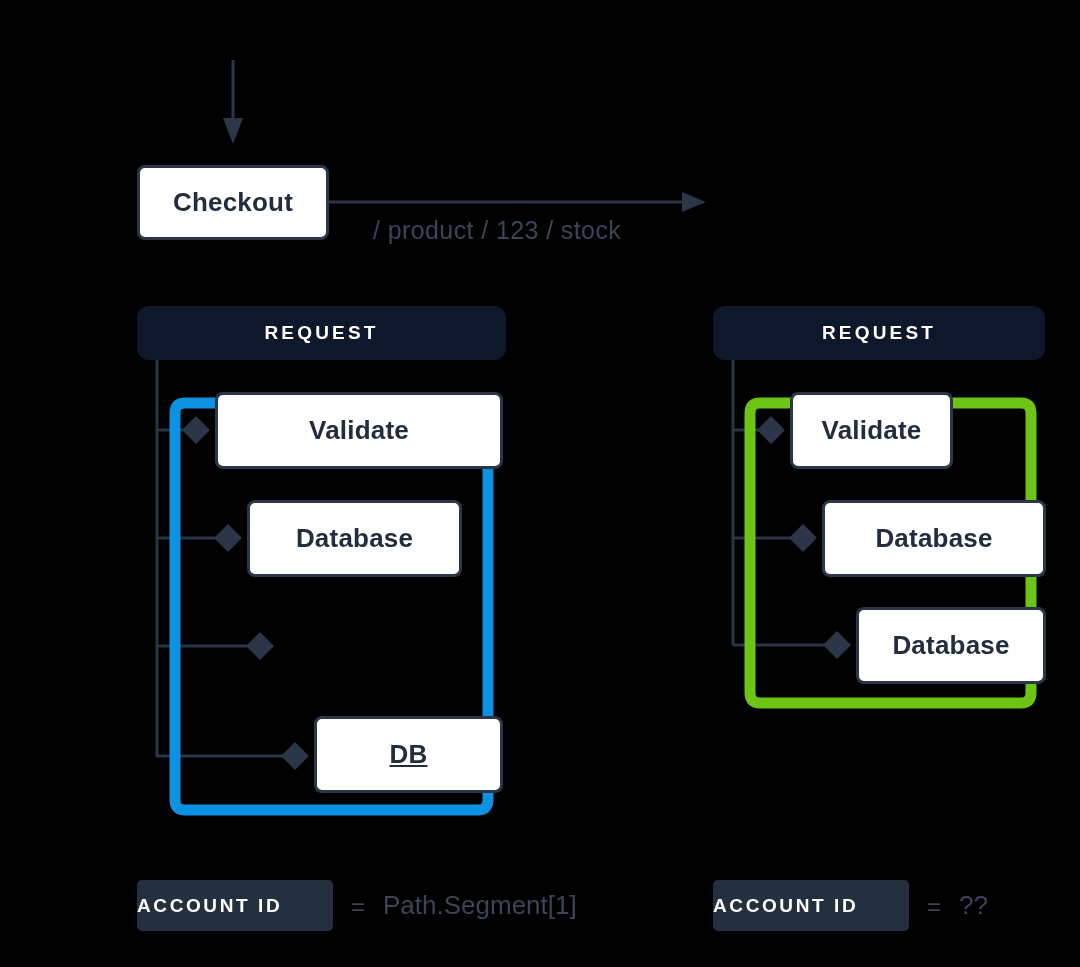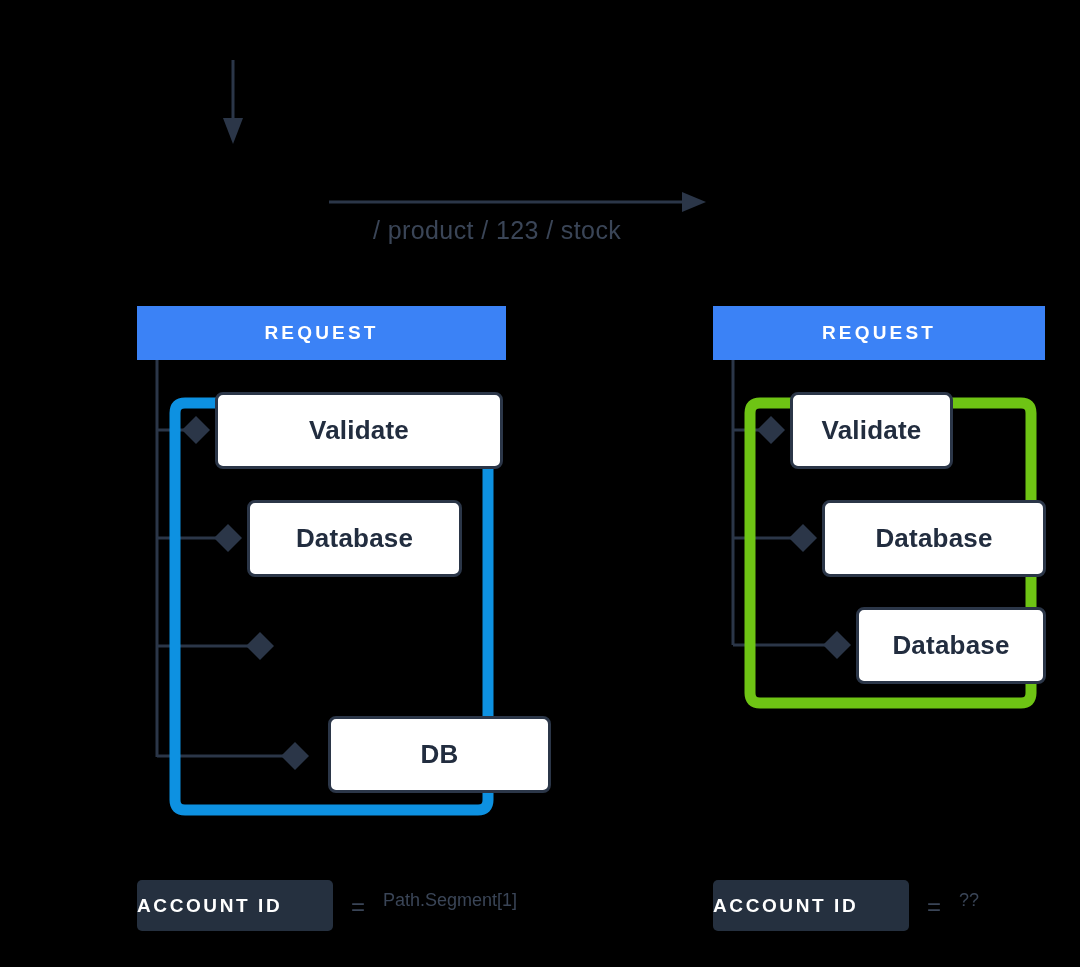--- a/index.html
+++ b/index.html
@@ -36,22 +36,22 @@
     display: flex;
     align-items: center;
     justify-content: center;
     color: #222d3f;
     font-weight: bold;
     font-size: 26px;
     letter-spacing: 0.2px;
   }
   .req-header {
     position: absolute;
-    background: #3b82f6;
-    border-radius: 0;
+    background: #0f172a;
+    border-radius: 12px;
     box-sizing: border-box;
     display: flex;
     align-items: center;
     justify-content: center;
     color: #ffffff;
     font-weight: bold;
     font-size: 19px;
     letter-spacing: 3.2px;
   }
   .path-label {
@@ -76,21 +76,21 @@
   }
   .legend-eq {
     position: absolute;
     color: #3a4557;
     font-size: 24px;
     white-space: nowrap;
   }
   .legend-val {
     position: absolute;
     color: #3a4557;
-    font-size: 18px;
+    font-size: 26px;
     white-space: nowrap;
   }
 </style>
 </head>
 <body>
 
 <div id="stage">
 
   <svg class="layer" viewBox="0 0 1080 967">
 
@@ -129,38 +129,41 @@
 
   <svg class="layer" viewBox="0 0 1080 967">
     <path d="M 236 403 L 185 403 Q 175 403 175 413 L 175 800 Q 175 810 185 810 L 478 810 Q 488 810 488 800 L 488 430" fill="none" stroke="#0d91e1" stroke-width="11" stroke-linecap="round" stroke-linejoin="round"></path>
   </svg>
 
   <svg class="layer" viewBox="0 0 1080 967">
     <path d="M 812 403 L 760 403 Q 750 403 750 413 L 750 693 Q 750 703 760 703 L 1021 703 Q 1031 703 1031 693 L 1031 413 Q 1031 403 1021 403 L 940 403" fill="none" stroke="#6ec414" stroke-width="11" stroke-linecap="round" stroke-linejoin="round"></path>
   </svg>
 
 
+  <div class="node-box" style="left:137px; top:165px; width:192px; height:75px;">
+    <span>Checkout</span>
+  </div>
 
 
   <div class="path-label" style="left:373px; top:216px;">/ product / 123 / stock</div>
 
   <div class="req-header" style="left:137px; top:306px; width:369px; height:54px;">
     <span>REQUEST</span>
   </div>
 
   <div class="node-box" style="left:215px; top:392px; width:288px; height:77px;">
     <span>Validate</span>
   </div>
 
   <div class="node-box" style="left:247px; top:500px; width:215px; height:77px;">
     <span>Database</span>
   </div>
 
 
-  <div class="node-box" style="left:328px; top:716px; width:223px; height:77px;">
+  <div class="node-box" style="left:314px; top:716px; width:189px; height:77px;text-decoration:underline;">
     <span>DB</span>
   </div>
 
   <div class="req-header" style="left:713px; top:306px; width:332px; height:54px;">
     <span>REQUEST</span>
   </div>
 
   <div class="node-box" style="left:790px; top:392px; width:163px; height:77px;">
     <span>Validate</span>
   </div>

